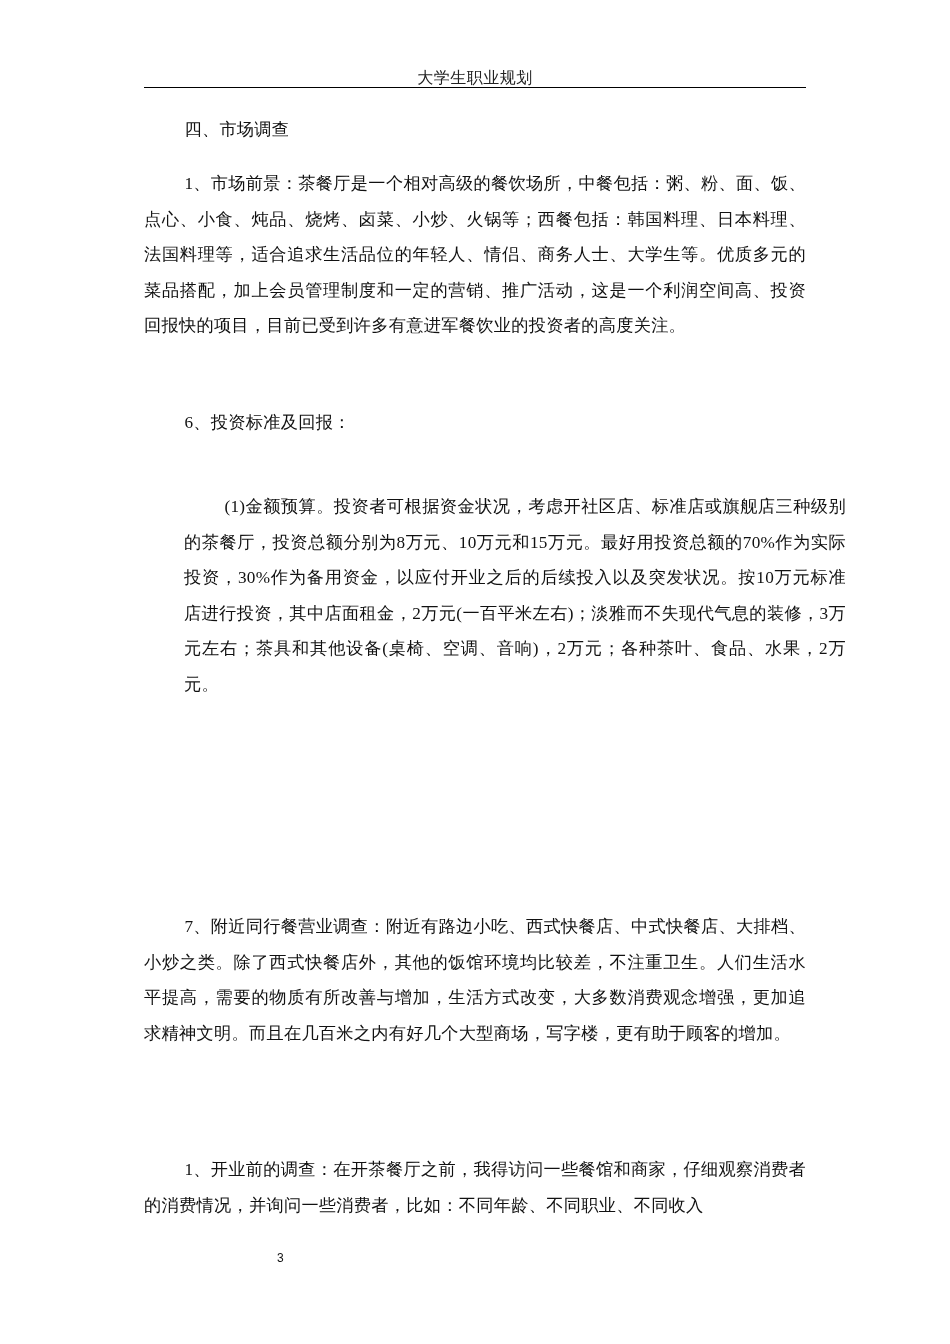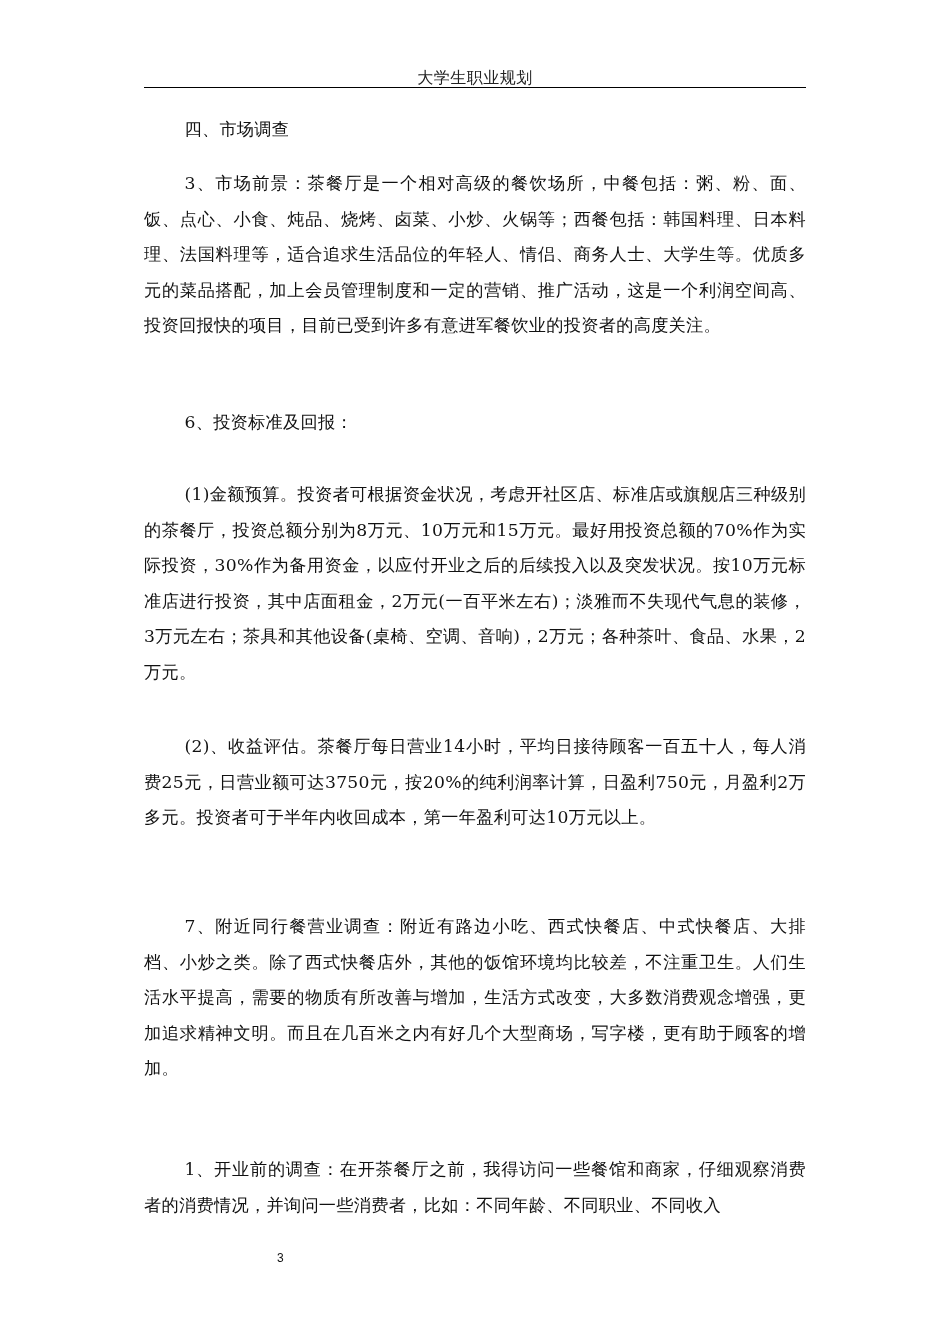--- a/index.html
+++ b/index.html
@@ -4,48 +4,45 @@
   <style>
     html, body { margin: 0; padding: 0; background: #ffffff; }
     body { width: 950px; height: 1344px; position: relative; overflow: hidden;
            font-family: "DejaVu Serif", "Liberation Serif", serif; color: #111; }
     .header-title { position: absolute; top: 68px; left: 0; width: 950px; text-align: center;
                     font-size: 16px; color: #222; letter-spacing: 0.5px; }
     .header-rule { position: absolute; top: 87px; left: 144px; width: 662px; height: 0;
                    border-top: 1.3px solid #000; }
     .body-text { position: absolute; left: 144px; width: 662px; font-size: 17.2px;
                  line-height: 35.5px; text-align: justify; letter-spacing: 0.3px; }
-    .body-text p { margin: 0; text-indent: 2.35em; }
+    .body-text p { margin: 0; text-indent: 2.35em; font-family: Liberation Serif, serif; }
     .p-block { position: absolute; left: 0; width: 662px; }
     .page-num { position: absolute; top: 1251px; left: 277px; font-size: 12px;
                 font-family: "Liberation Sans", sans-serif; color: #111; }
   </style>
 </head>
 <body>
 
 <div>
   <div class="header-title">大学生职业规划</div>
   <div class="header-rule"></div>
 </div>
 
 <div class="body-text" style="top: 112px; height: 1130px;">
   <div class="p-block" style="top: 0px;">
     <p>四、市场调查</p>
   </div>
   <div class="p-block" style="top: 54px;">
-    <p>3、市场前景：茶餐厅是一个相对高级的餐饮场所，中餐包括：粥、粉、面、饭、点心、小食、炖品、烧烤、卤菜、小炒、火锅等；西餐包括：韩国料理、日本料理、法国料理等，适合追求生活品位的年轻人、情侣、商务人士、大学生等。优质多元的菜品搭配，加上会员管理制度和一定的营销、推广活动，这是一个利润空间高、投资回报快的项目，目前已受到许多有意进军餐饮业的投资者的高度关注。</p>
+    <p>1、市场前景：茶餐厅是一个相对高级的餐饮场所，中餐包括：粥、粉、面、饭、点心、小食、炖品、烧烤、卤菜、小炒、火锅等；西餐包括：韩国料理、日本料理、法国料理等，适合追求生活品位的年轻人、情侣、商务人士、大学生等。优质多元的菜品搭配，加上会员管理制度和一定的营销、推广活动，这是一个利润空间高、投资回报快的项目，目前已受到许多有意进军餐饮业的投资者的高度关注。</p>
   </div>
   <div class="p-block" style="top: 293px;">
     <p>6、投资标准及回报：</p>
   </div>
-  <div class="p-block" style="top: 365px;">
+  <div class="p-block" style="top: 377px; margin-left: 40px;">
     <p>(1)金额预算。投资者可根据资金状况，考虑开社区店、标准店或旗舰店三种级别的茶餐厅，投资总额分别为8万元、10万元和15万元。最好用投资总额的70%作为实际投资，30%作为备用资金，以应付开业之后的后续投入以及突发状况。按10万元标准店进行投资，其中店面租金，2万元(一百平米左右)；淡雅而不失现代气息的装修，3万元左右；茶具和其他设备(桌椅、空调、音响)，2万元；各种茶叶、食品、水果，2万元。</p>
-  </div>
-  <div class="p-block" style="top: 617px;">
-    <p>(2)、收益评估。茶餐厅每日营业14小时，平均日接待顾客一百五十人，每人消费25元，日营业额可达3750元，按20%的纯利润率计算，日盈利750元，月盈利2万多元。投资者可于半年内收回成本，第一年盈利可达10万元以上。</p>
   </div>
   <div class="p-block" style="top: 797px;">
     <p>7、附近同行餐营业调查：附近有路边小吃、西式快餐店、中式快餐店、大排档、小炒之类。除了西式快餐店外，其他的饭馆环境均比较差，不注重卫生。人们生活水平提高，需要的物质有所改善与增加，生活方式改变，大多数消费观念增强，更加追求精神文明。而且在几百米之内有好几个大型商场，写字楼，更有助于顾客的增加。</p>
   </div>
   <div class="p-block" style="top: 1040px;">
     <p>1、开业前的调查：在开茶餐厅之前，我得访问一些餐馆和商家，仔细观察消费者的消费情况，并询问一些消费者，比如：不同年龄、不同职业、不同收入</p>
   </div>
 </div>
 
 <div class="page-num">3</div>

